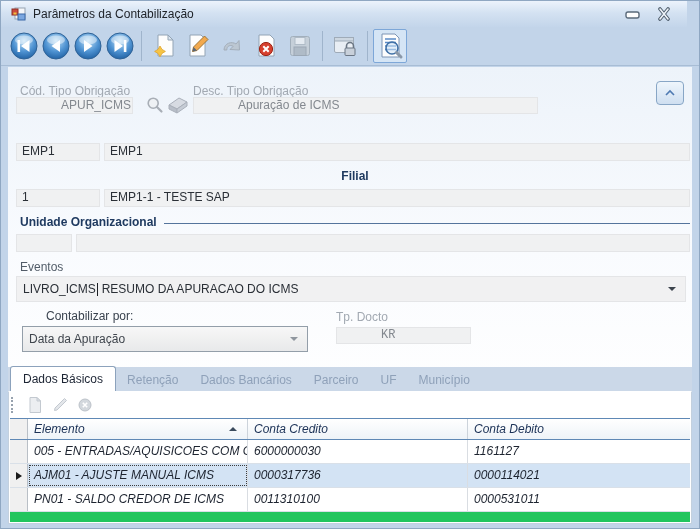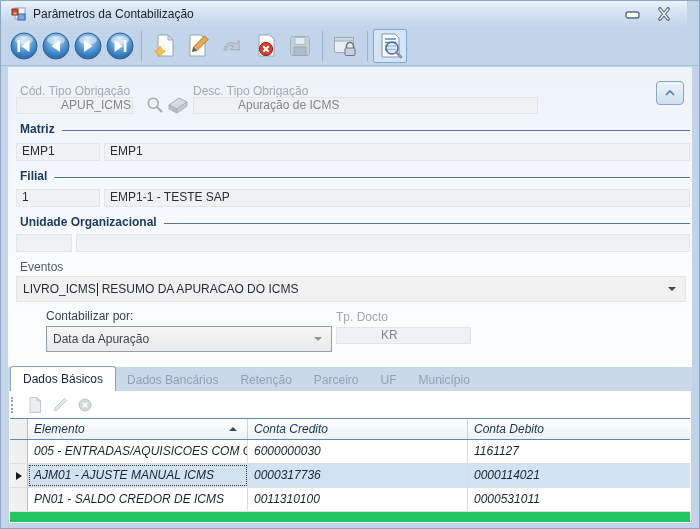--- a/index.html
+++ b/index.html
@@ -55,21 +55,20 @@
   .combo {
     position:absolute; background:#f1f1f2; border:1px solid #e4e5e7;
     font-size:12px; color:#2a2f36; display:flex; align-items:center; padding:12px 6px;
   }
   .combo .caret-bar { width:1px; height:13px; background:#1c1f24; margin:0 1px; }
   .combo .arr { position:absolute; right:9px; top:50%; margin-top:-2px;
     width:0; height:0; border-left:4px solid transparent; border-right:4px solid transparent; border-top:4px solid #3c434c; }
   .combo.disabled {
     border:1px solid #939ea9; background:linear-gradient(180deg,#f7f7f7,#e8e9ea);
     color:#3f454d;
-    margin-left:24px;
   }
   .combo.disabled .arr { border-top-color:#8f969e; }
   
   .tabstrip {
     position:absolute; left:0; right:0; top:300px; height:24px;
     background:#cbd8e8; display:flex; align-items:flex-end; padding-left:2px;
   }
   .tab {
     font-size:12px; color:#8fa1b9; padding:0 11px; height:22px; line-height:22px; white-space:nowrap;
   }
@@ -268,28 +267,24 @@
     </span>
     <span class="lbl" style="left:185px; top:17px;">Desc. Tipo Obrigação</span>
     <div class="fld gray" style="left:185px; top:30px; width:345px; height:17px;">Apuração de ICMS</div>
 
     <div class="collapse-btn">
       <svg width="12" height="8" viewBox="0 0 12 8">
           <polyline points="2,6 6,2 10,6" fill="none" stroke="#4f7ab2" stroke-width="1.6"></polyline>
         </svg>
     </div>
 
-    <div class="grp" style="top:55px;">
-      <b>Matriz</b>
-        <span class="ln"></span>
-    </div>
     <div class="fld" style="left:8px; top:76px; width:84px; height:18px;">EMP1</div>
     <div class="fld" style="left:96px; top:76px; width:586px; height:18px;">EMP1</div>
 
-    <div class="grp" style="top:102px;">
+    <div class="grp" style="top:102px;flex-direction:column;">
       <b>Filial</b>
         <span class="ln"></span>
     </div>
     <div class="fld" style="left:8px; top:122px; width:84px; height:18px;">1</div>
     <div class="fld" style="left:96px; top:122px; width:586px; height:18px;">EMP1-1 - TESTE SAP</div>
 
     <div class="grp" style="top:148px;">
       <b>Unidade Organizacional</b>
         <span class="ln"></span>
     </div>
@@ -303,26 +298,26 @@
       <span style="margin-left:3px;">RESUMO DA APURACAO DO ICMS</span>
       <span class="arr"></span>
     </div>
 
     <span class="lbl dark" style="left:14px; top:242px;margin-left:24px;">Contabilizar por:</span>
     <div class="combo disabled" style="left:14px; top:259px; width:286px; height:21px;">
       <span>Data da Apuração</span>
       <span class="arr"></span>
     </div>
     <span class="lbl" style="left:328px; top:243px;">Tp. Docto</span>
-    <div class="fld gray" style="left:328px; top:260px; width:135px; height:17px;">KR</div>
+    <div class="fld gray" style="left:328px; top:260px; width:135px; height:17px;font-family:Liberation Mono, monospace;">KR</div>
 
     <div class="tabstrip">
       <span class="tab active">Dados Básicos</span>
+      <span class="tab">Retenção</span>
       <span class="tab">Dados Bancários</span>
-      <span class="tab">Retenção</span>
       <span class="tab">Parceiro</span>
       <span class="tab">UF</span>
       <span class="tab">Município</span>
     </div>
 
     <div class="tabpage">
       <div class="minibar">
         <span class="grip"></span>
         <span class="mini-btn">
           <svg width="18" height="18" viewBox="0 0 18 18">

